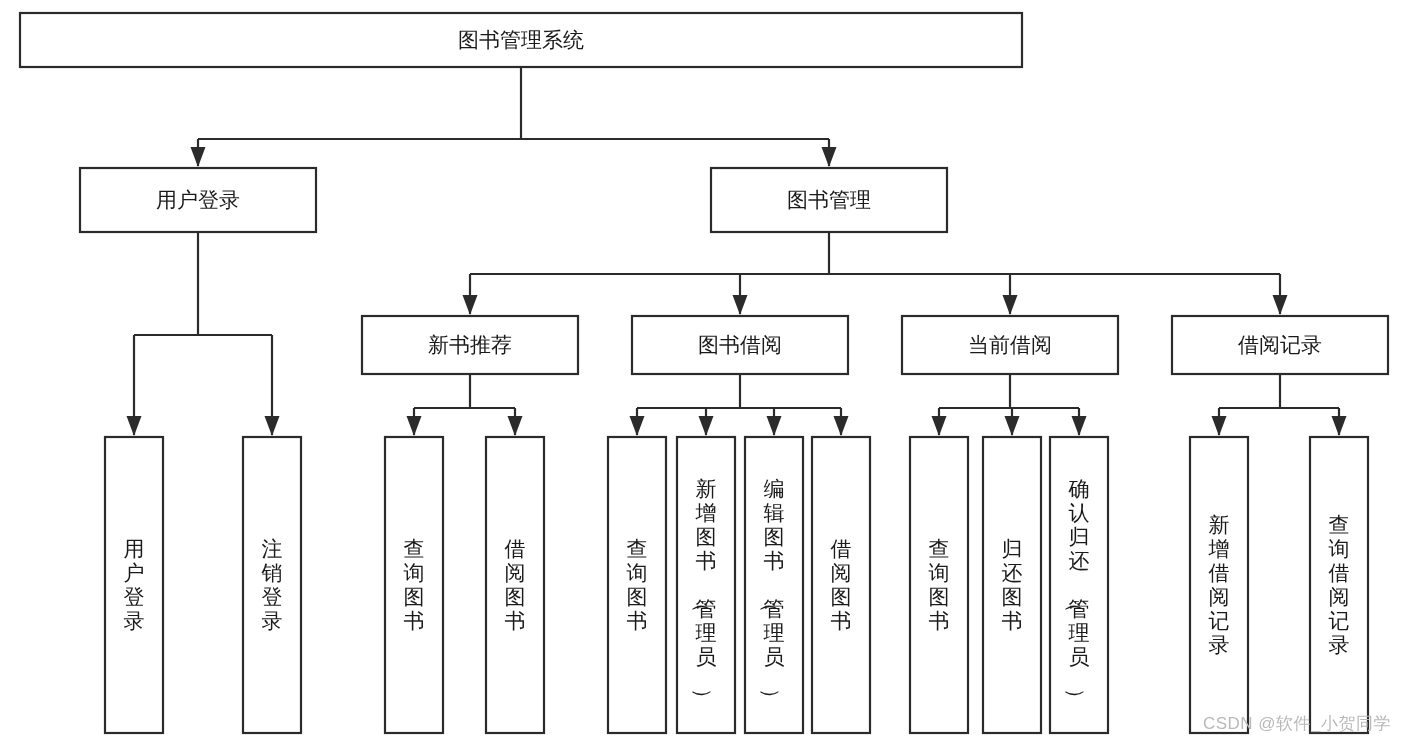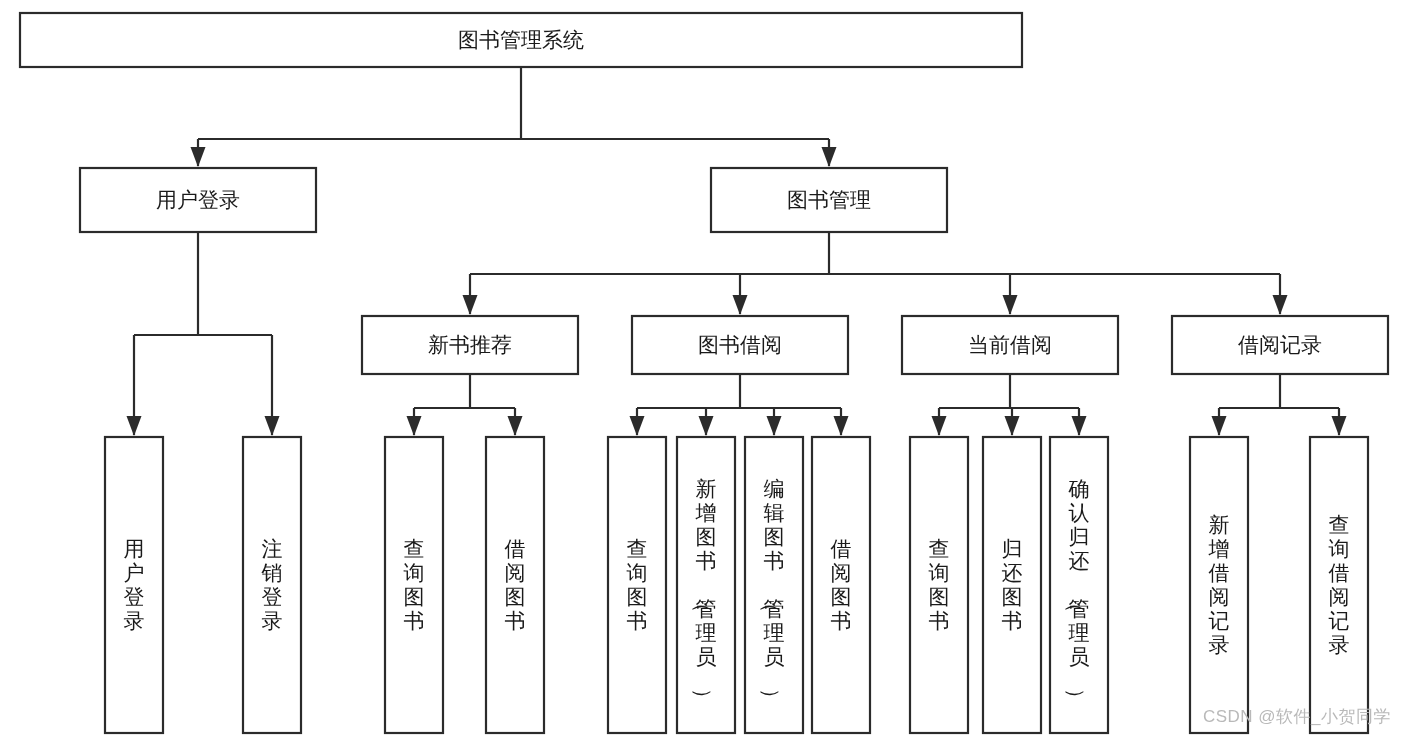--- a/index.html
+++ b/index.html
@@ -53,21 +53,21 @@
     fill: none;
     stroke-linecap: butt;
   }
   .arrow-head {
     fill: #2b2b2b;
     stroke: none;
   }
   .watermark {
     position: absolute;
     right: 14px;
-    bottom: 8px;
+    bottom: 1px;
     font-family: "Liberation Sans", "DejaVu Sans", sans-serif;
     font-size: 17px;
     color: #b9b9b9;
     letter-spacing: 0.5px;
     white-space: nowrap;
     user-select: none;
     margin-left: 24px;
   }
 </style>
 </head>

